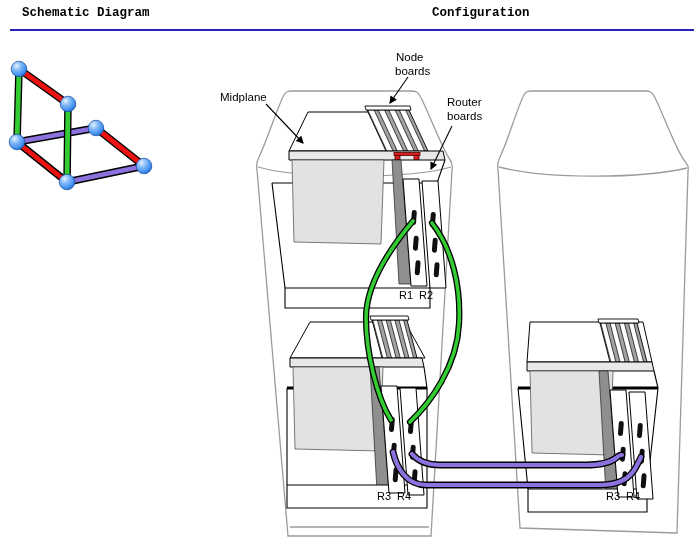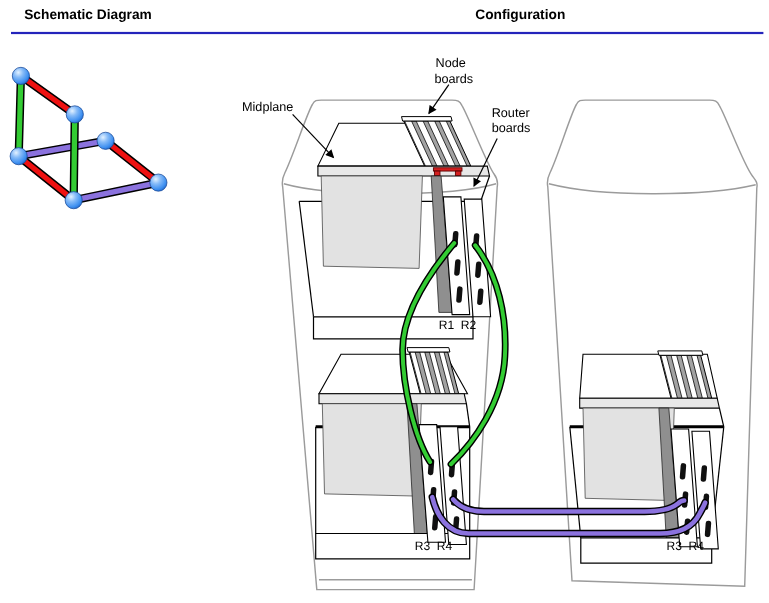--- a/index.html
+++ b/index.html
@@ -1,18 +1,18 @@
 <!DOCTYPE html>
 <html><head>
 <meta charset="utf-8">
 <style>
   html,body{margin:0;padding:0;background:#fff;}
   .stage{position:relative;width:699px;height:548px;background:#fff;overflow:hidden;
          font-family:"Liberation Sans",sans-serif;}
-  .hdr{position:absolute;top:6px;font-weight:bold;font-size:12.5px;color:#000;white-space:nowrap;}
+  .hdr{position:absolute;top:6px;font-weight:bold;font-size:12.5px;color:#000;white-space:nowrap;font-family:Liberation Mono, monospace;}
   #hdrL{left:22px;}
   #hdrR{left:432px;text-align:center;}
   .rule{position:absolute;left:10px;top:29px;width:684px;height:2px;}
   svg{position:absolute;left:0;top:0;}
   text{font-family:"Liberation Sans",sans-serif;}
   .anno{font-size:11.5px;fill:#000;}
   .rlabel{font-size:11px;fill:#000;text-anchor:middle;}
 </style>
 </head>
 <body>

